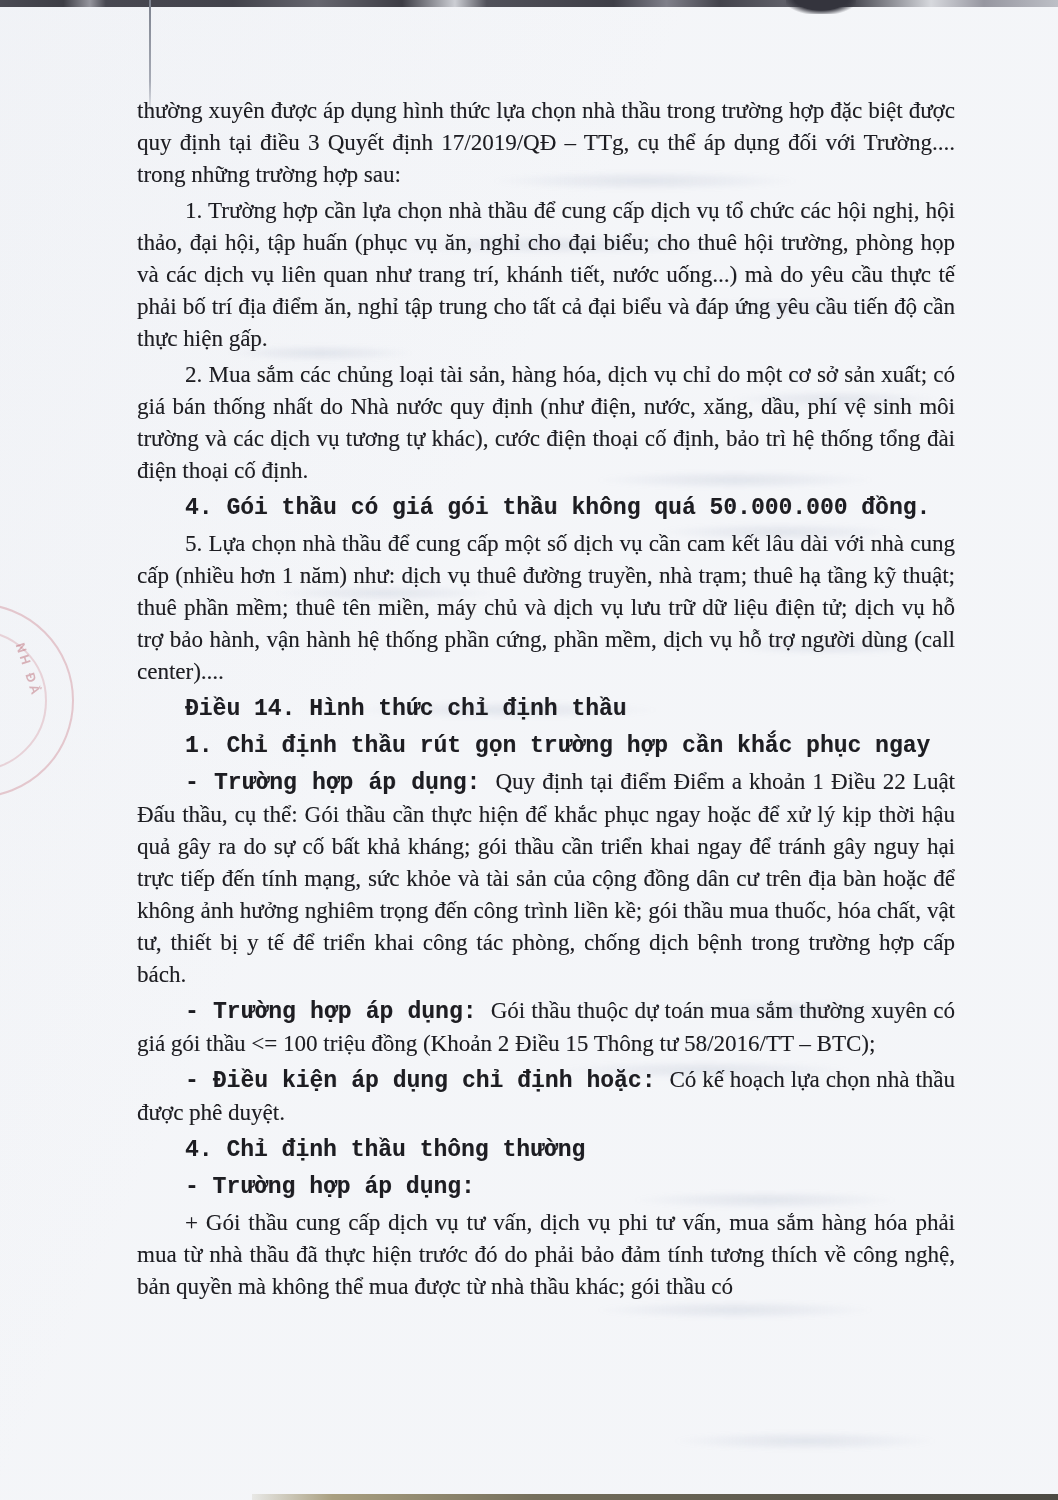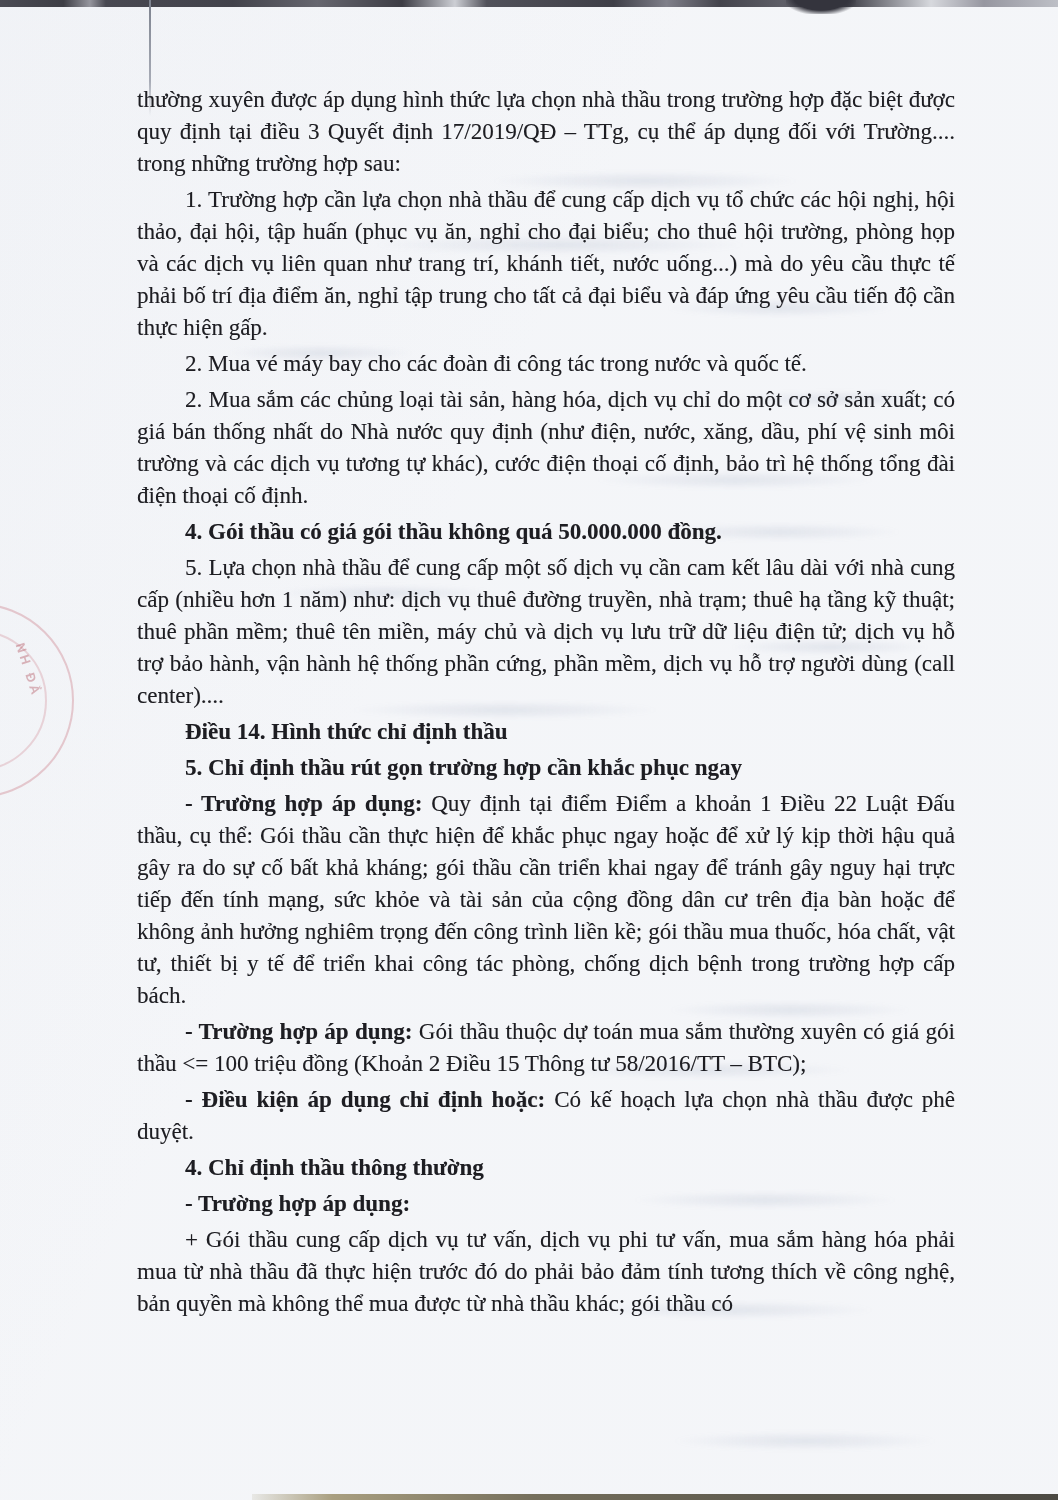--- a/index.html
+++ b/index.html
@@ -27,22 +27,22 @@
     color: #1d1d22;
   }
   .content p {
     margin: 0 0 4px 0;
     font-size: 23px;
     line-height: 32px;
     text-align: justify;
     text-indent: 48px;
     text-shadow: 0.3px 0.3px 0 rgba(25,25,30,0.35);
   }
-  .content p.noindent { text-indent: 0; }
-  .b { font-weight: bold; }
+  .content p.noindent { text-indent: 0; margin-top: 11px; }
+  .b { font-weight: bold; font-family: Liberation Mono, monospace; }
   .i { }
 
   
   .scan-top-band {
     position: absolute; top: 0; left: 0; width: 1058px; height: 7px;
     background: linear-gradient(90deg,
       #3c3c45 0%, #2e2e36 6%, #8d8d95 8.5%, #3a3a43 10%,
       #33333c 22%, #5a5a63 30%, #2d2d35 38%, #c9cbd1 43%,
       #43434c 46%, #2f2f38 58%, #757580 63%, #34343d 68%,
       #52525b 74%, #2c2c35 80%, #d4d6db 88%, #8e8e98 93%, #b9bbc2 100%);
@@ -132,31 +132,30 @@
   <div class="smudge s13"></div>
   <div class="smudge s14"></div>
   <div class="smudge s15"></div>
 
   <div class="content">
 
     <p class="noindent"><span>thường xuyên được áp dụng hình thức lựa chọn nhà thầu trong trường hợp đặc biệt được quy định tại điều 3 Quyết định 17/2019/QĐ – TTg, cụ thể áp dụng đối với Trường.... trong những trường hợp sau:</span></p>
 
     <p><span>1. Trường hợp cần lựa chọn nhà thầu để cung cấp dịch vụ tổ chức các hội nghị, hội thảo, đại hội, tập huấn (phục vụ ăn, nghỉ cho đại biểu; cho thuê hội trường, phòng họp và các dịch vụ liên quan như trang trí, khánh tiết, nước uống...) mà do yêu cầu thực tế phải bố trí địa điểm ăn, nghỉ tập trung cho tất cả đại biểu và đáp ứng yêu cầu tiến độ cần thực hiện gấp.</span></p>
 
-    <p><span>2. Mua vé máy bay cho các đoàn đi công tác trong nước và quốc tế.</span></p>
 
     <p><span>2. Mua sắm các chủng loại tài sản, hàng hóa, dịch vụ chỉ do một cơ sở sản xuất; có giá bán thống nhất do Nhà nước quy định (như điện, nước, xăng, dầu, phí vệ sinh môi trường và các dịch vụ tương tự khác), cước điện thoại cố định, bảo trì hệ thống tổng đài điện thoại cố định.</span></p>
 
     <p><span class="b">4. Gói thầu có giá gói thầu không quá 50.000.000 đồng.</span></p>
 
     <p><span>5. Lựa chọn nhà thầu để cung cấp một số dịch vụ cần cam kết lâu dài với nhà cung cấp (nhiều hơn 1 năm) như: dịch vụ thuê đường truyền, nhà trạm; thuê hạ tầng kỹ thuật; thuê phần mềm; thuê tên miền, máy chủ và dịch vụ lưu trữ dữ liệu điện tử; dịch vụ hỗ trợ bảo hành, vận hành hệ thống phần cứng, phần mềm, dịch vụ hỗ trợ người dùng (call center)....</span></p>
 
     <p><span class="b">Điều 14. Hình thức chỉ định thầu</span></p>
 
-    <p><span class="b">5. Chỉ định thầu rút gọn trường hợp cần khắc phục ngay</span></p>
+    <p><span class="b">1. Chỉ định thầu rút gọn trường hợp cần khắc phục ngay</span></p>
 
     <p><span class="b">- Trường hợp áp dụng: </span><span>Quy định tại điểm Điểm a khoản 1 Điều 22 Luật Đấu thầu, cụ thể: Gói thầu cần thực hiện để khắc phục ngay hoặc để xử lý kịp thời hậu quả gây ra do sự cố bất khả kháng; gói thầu cần triển khai ngay để tránh gây nguy hại trực tiếp đến tính mạng, sức khỏe và tài sản của cộng đồng dân cư trên địa bàn hoặc để không ảnh hưởng nghiêm trọng đến công trình liền kề; gói thầu mua thuốc, hóa chất, vật tư, thiết bị y tế để triển khai công tác phòng, chống dịch bệnh trong trường hợp cấp bách.</span></p>
 
 
     <p><span class="b">- Trường hợp áp dụng: </span><span>Gói thầu thuộc dự toán mua sắm thường xuyên có giá gói thầu &lt;= 100 triệu đồng </span><span class="i">(Khoản 2 Điều 15 Thông tư 58/2016/TT – BTC)</span><span>;</span></p>
 
     <p><span class="b">- Điều kiện áp dụng chỉ định hoặc: </span><span>Có kế hoạch lựa chọn nhà thầu được phê duyệt.</span></p>
 
     <p><span class="b">4. Chỉ định thầu thông thường</span></p>
 

